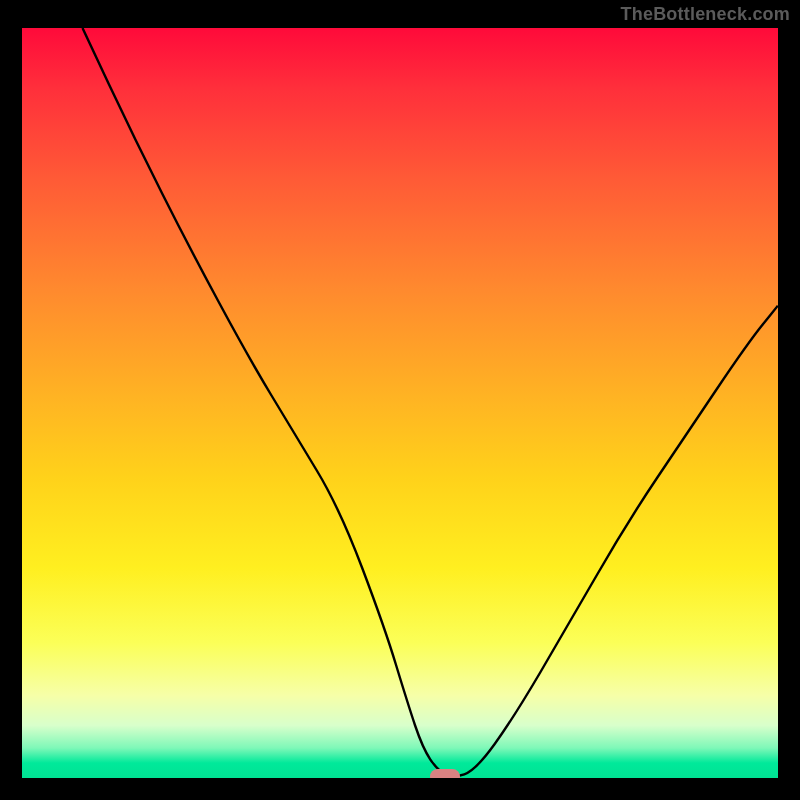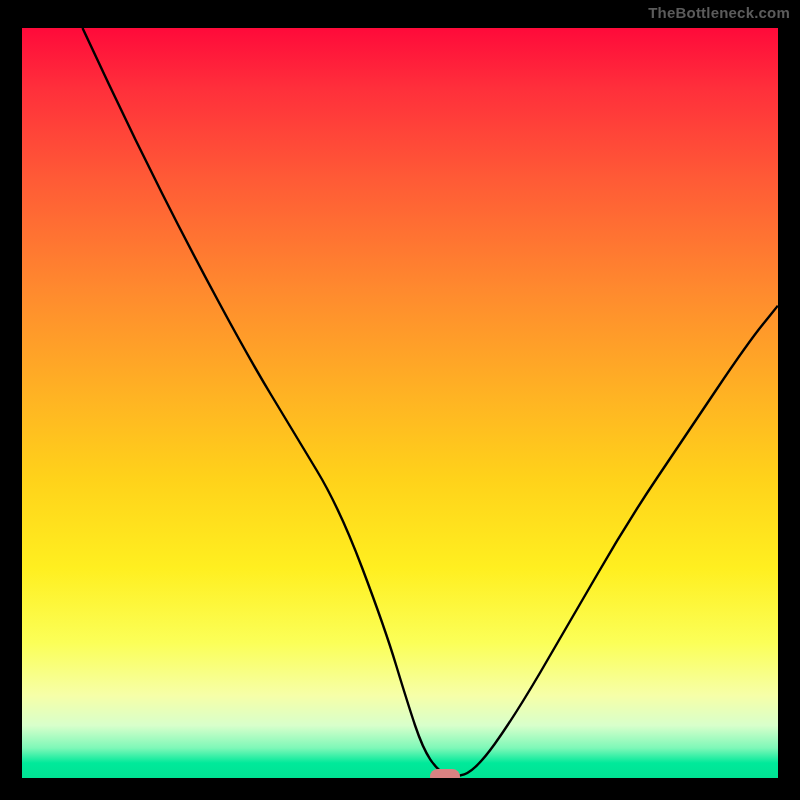--- a/index.html
+++ b/index.html
@@ -15,21 +15,21 @@
     position: relative;
     width: 800px;
     height: 800px;
     background: #000;
   }
   .watermark {
     position: absolute;
     top: 4px;
     right: 10px;
     color: #5b5b5b;
-    font-size: 15px;
+    font-size: 18px;
     font-weight: 600;
     letter-spacing: 0.2px;
     z-index: 5;
   }
   .plot-area {
     position: absolute;
     left: 22px;
     top: 28px;
     width: 756px;
     height: 750px;

